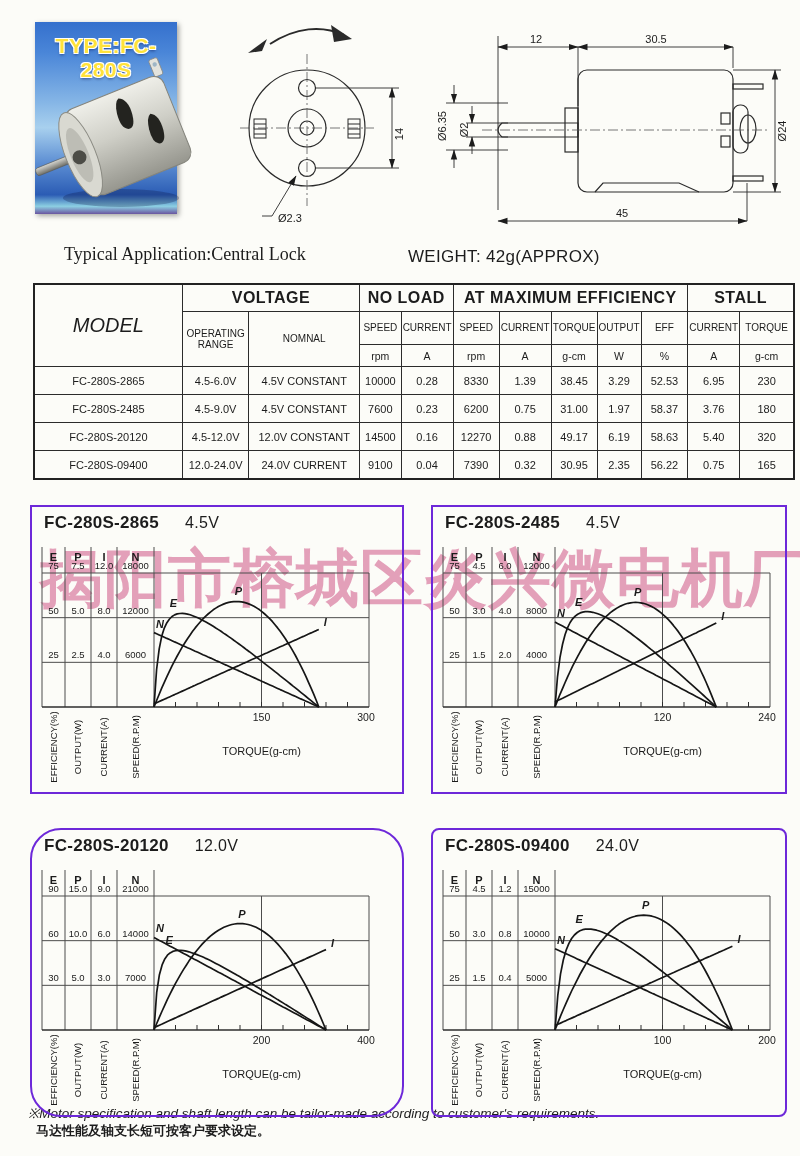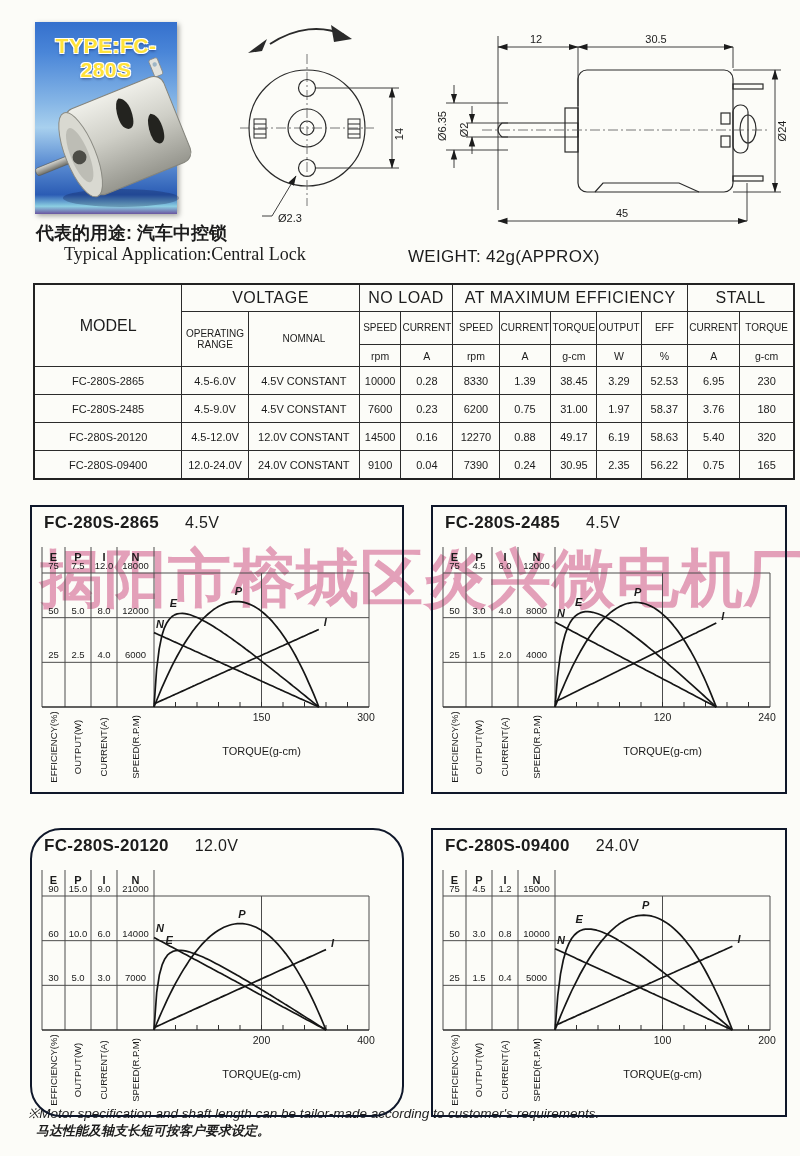--- a/index.html
+++ b/index.html
@@ -21,37 +21,37 @@
   .weight{position:absolute;left:408px;top:247px;font-size:17px;letter-spacing:.3px;}
 
   .draw-svg{position:absolute;}
   .dimtxt{font-size:11px;fill:#1c1c1c;}
 
   
   .spec{position:absolute;left:33px;top:283px;width:762px;border-collapse:collapse;
         border:2px solid #222;}
   .spec th,.spec td{border:1px solid #2b2b2b;text-align:center;vertical-align:middle;
         font-weight:normal;padding:0 1px;}
-  .spec .big{font-size:16px;letter-spacing:.5px;height:26px;}
-  .spec .model-h{font-size:16px;}
+  .spec .big{font-size:16px;letter-spacing:.5px;height:26px;font-weight:bold;}
+  .spec .model-h{font-size:20px;font-style:italic;}
   .spec .mid{font-size:10px;height:32px;line-height:1.15;}
   .spec .unit{font-size:10.5px;height:21px;}
   .spec td{font-size:11px;height:27px;}
 
   
-  .chart-card{position:absolute;height:285px;border:2px solid #0f172a;background:transparent;z-index:2;}
+  .chart-card{position:absolute;height:285px;border:2px solid #6d28d9;background:transparent;z-index:2;}
   .chart-title{position:absolute;left:12px;top:6px;font-size:17px;font-weight:bold;letter-spacing:.3px;}
   .chart-title .cv{margin-left:26px;font-weight:normal;font-size:16px;}
   .chart-svg{position:absolute;left:0;top:34px;}
 
   .watermark{position:absolute;left:40px;top:536px;width:760px;font-size:63px;font-weight:bold;
      color:#be185d;opacity:.4;white-space:nowrap;letter-spacing:1px;z-index:1;pointer-events:none;}
 
   .foot1{position:absolute;left:28px;top:1104px;font-size:13.5px;font-style:italic;}
-  .foot2{position:absolute;left:36px;top:1122px;font-size:13px;font-weight:bold;font-style:italic;}
+  .foot2{position:absolute;left:36px;top:1122px;font-size:13px;font-weight:bold;}
 </style>
 </head>
 <body>
 
 <div class="page">
 
   <div class="photo-card">
     <svg class="motor-svg" width="166" height="162" viewBox="0 0 166 162">
       <defs>
         <linearGradient id="mbody" x1="0" y1="0" x2="0" y2="1">
@@ -73,21 +73,20 @@
         <ellipse cx="-50" cy="0" rx="15" ry="45" fill="#d9d9d1" stroke="#8a8a82" stroke-width="1"></ellipse>
         <ellipse cx="-51" cy="0" rx="9" ry="29" fill="#bdbdb5"></ellipse>
         <circle cx="-52" cy="2" r="7" fill="#4c4c46"></circle>
         <path d="M6,-38 q9,4 7,20 q-2,14 -9,12 q-7,-3 -5,-18 q2,-12 7,-14 Z" fill="#23231f"></path>
         <path d="M30,-12 q8,4 6,20 q-2,13 -9,11 q-6,-3 -4,-17 q2,-12 7,-14 Z" fill="#23231f"></path>
       </g>
     </svg>
     <div class="type-label">TYPE:FC-280S</div>
   </div>
 
-  <div class="cap-cn">代表的用途:  汽车中控锁</div>
   <div class="cap-en">Typical Application:Central Lock</div>
   <div class="weight">WEIGHT: 42g(APPROX)</div>
 
   <svg class="draw-svg" style="left:222px;top:12px;" width="200" height="228" viewBox="0 0 200 228">
     <defs>
       <marker id="ar" markerWidth="11" markerHeight="8" refX="9.5" refY="4" orient="auto" markerUnits="userSpaceOnUse">
         <path d="M0,0.8 L10,4 L0,7.2 Z" fill="#1c1c1c"></path>
       </marker>
       <marker id="arS" markerWidth="11" markerHeight="8" refX="9.5" refY="4" orient="auto-start-reverse" markerUnits="userSpaceOnUse">
         <path d="M0,0.8 L10,4 L0,7.2 Z" fill="#1c1c1c"></path>
@@ -259,25 +258,25 @@
           <td>0.88</td>
           <td>49.17</td>
           <td>6.19</td>
           <td>58.63</td>
           <td>5.40</td>
           <td>320</td>
         </tr>
         <tr>
           <td>FC-280S-09400</td>
           <td>12.0-24.0V</td>
-          <td>24.0V CONSTANT</td>
+          <td>24.0V CURRENT</td>
           <td>9100</td>
           <td>0.04</td>
           <td>7390</td>
-          <td>0.24</td>
+          <td>0.32</td>
           <td>30.95</td>
           <td>2.35</td>
           <td>56.22</td>
           <td>0.75</td>
           <td>165</td>
         </tr>
       </tbody>
   </table>
 
   <div class="watermark">揭阳市榕城区炎兴微电机厂</div>
@@ -445,21 +444,21 @@
         <polyline points="122.0,73.5 124.7,74.9 127.4,76.4 130.1,77.8 132.8,79.3 135.4,80.7 138.1,82.2 140.8,83.6 143.5,85.0 146.2,86.5 148.9,87.9 151.6,89.4 154.3,90.8 156.9,92.3 159.6,93.7 162.3,95.2 165.0,96.6 167.7,98.1 170.4,99.5 173.1,100.9 175.8,102.4 178.4,103.8 181.1,105.3 183.8,106.7 186.5,108.2 189.2,109.6 191.9,111.1 194.6,112.5 197.3,114.0 199.9,115.4 202.6,116.8 205.3,118.3 208.0,119.7 210.7,121.2 213.4,122.6 216.1,124.1 218.8,125.5 221.4,127.0 224.1,128.4 226.8,129.9 229.5,131.3 232.2,132.7 234.9,134.2 237.6,135.6 240.3,137.1 242.9,138.5 245.6,140.0 248.3,141.4 251.0,142.9 253.7,144.3 256.4,145.8 259.1,147.2 261.8,148.7 264.4,150.1 267.1,151.5 269.8,153.0 272.5,154.4 275.2,155.9 277.9,157.3 280.6,158.8 283.3,160.2 285.9,161.7 288.6,163.1 291.3,164.6 294.0,166.0" fill="none" stroke="#161616" stroke-width="1.7" stroke-linejoin="round"></polyline>
         <text x="124" y="68.47619047619048" text-anchor="start" font-size="11" fill="#1b1b1b" font-family="&quot;Liberation Serif&quot;,serif" font-weight="bold" font-style="italic">N</text>
         <polyline points="122.0,166.0 124.7,128.4 127.4,110.7 130.1,100.9 132.8,94.9 135.4,91.2 138.1,88.9 140.8,87.4 143.5,86.7 146.2,86.3 148.9,86.4 151.6,86.7 154.3,87.2 156.9,87.8 159.6,88.7 162.3,89.6 165.0,90.6 167.7,91.7 170.4,92.8 173.1,94.1 175.8,95.3 178.4,96.6 181.1,98.0 183.8,99.4 186.5,100.8 189.2,102.2 191.9,103.7 194.6,105.2 197.3,106.7 199.9,108.2 202.6,109.7 205.3,111.3 208.0,112.8 210.7,114.4 213.4,116.0 216.1,117.6 218.8,119.2 221.4,120.8 224.1,122.4 226.8,124.0 229.5,125.7 232.2,127.3 234.9,128.9 237.6,130.6 240.3,132.2 242.9,133.9 245.6,135.6 248.3,137.2 251.0,138.9 253.7,140.6 256.4,142.2 259.1,143.9 261.8,145.6 264.4,147.3 267.1,149.0 269.8,150.7 272.5,152.4 275.2,154.1 277.9,155.8 280.6,157.5 283.3,159.2 285.9,160.9 288.6,162.6 291.3,164.3 294.0,166.0" fill="none" stroke="#161616" stroke-width="1.7" stroke-linejoin="round"></polyline>
         <text x="137.1875" y="80.33608426825846" text-anchor="middle" font-size="11" fill="#1b1b1b" font-family="&quot;Liberation Serif&quot;,serif" font-weight="bold" font-style="italic">E</text>
         <polyline points="122.0,166.0 124.7,159.5 127.4,153.1 130.1,147.0 132.8,141.1 135.4,135.3 138.1,129.8 140.8,124.5 143.5,119.4 146.2,114.6 148.9,109.9 151.6,105.4 154.3,101.2 156.9,97.1 159.6,93.3 162.3,89.6 165.0,86.2 167.7,83.0 170.4,79.9 173.1,77.1 175.8,74.5 178.4,72.2 181.1,70.0 183.8,68.0 186.5,66.2 189.2,64.7 191.9,63.3 194.6,62.2 197.3,61.2 199.9,60.5 202.6,60.0 205.3,59.7 208.0,59.6 210.7,59.7 213.4,60.0 216.1,60.5 218.8,61.2 221.4,62.2 224.1,63.3 226.8,64.7 229.5,66.2 232.2,68.0 234.9,70.0 237.6,72.2 240.3,74.5 242.9,77.1 245.6,79.9 248.3,83.0 251.0,86.2 253.7,89.6 256.4,93.3 259.1,97.1 261.8,101.2 264.4,105.4 267.1,109.9 269.8,114.6 272.5,119.4 275.2,124.5 277.9,129.8 280.6,135.3 283.3,141.1 285.9,147.0 288.6,153.1 291.3,159.5 294.0,166.0" fill="none" stroke="#161616" stroke-width="1.7" stroke-linejoin="round"></polyline>
         <text x="210" y="53.580596061045185" text-anchor="middle" font-size="11" fill="#1b1b1b" font-family="&quot;Liberation Serif&quot;,serif" font-weight="bold" font-style="italic">P</text>
         <polyline points="122.0,163.6 124.7,162.4 127.4,161.2 130.1,160.0 132.8,158.7 135.4,157.5 138.1,156.3 140.8,155.1 143.5,153.9 146.2,152.6 148.9,151.4 151.6,150.2 154.3,149.0 156.9,147.8 159.6,146.6 162.3,145.3 165.0,144.1 167.7,142.9 170.4,141.7 173.1,140.5 175.8,139.2 178.4,138.0 181.1,136.8 183.8,135.6 186.5,134.4 189.2,133.1 191.9,131.9 194.6,130.7 197.3,129.5 199.9,128.3 202.6,127.0 205.3,125.8 208.0,124.6 210.7,123.4 213.4,122.2 216.1,121.0 218.8,119.7 221.4,118.5 224.1,117.3 226.8,116.1 229.5,114.9 232.2,113.6 234.9,112.4 237.6,111.2 240.3,110.0 242.9,108.8 245.6,107.5 248.3,106.3 251.0,105.1 253.7,103.9 256.4,102.7 259.1,101.4 261.8,100.2 264.4,99.0 267.1,97.8 269.8,96.6 272.5,95.4 275.2,94.1 277.9,92.9 280.6,91.7 283.3,90.5 285.9,89.3 288.6,88.0 291.3,86.8 294.0,85.6" fill="none" stroke="#161616" stroke-width="1.7" stroke-linejoin="round"></polyline>
         <text x="299" y="82.6" text-anchor="start" font-size="11" fill="#1b1b1b" font-family="&quot;Liberation Serif&quot;,serif" font-weight="bold" font-style="italic">I</text>
       </svg>
     </div>
-    <div class="chart-card" style="left:431px;top:828px;width:352px;">
+    <div class="chart-card" style="left:431px;top:828px;width:352px;border-radius:8px;">
       <div class="chart-title"><span>FC-280S-09400</span><span class="cv">24.0V</span></div>
       <svg class="chart-svg" width="348" height="246" viewBox="0 0 348 246">
         <line x1="10" y1="6" x2="10" y2="166" stroke="#4c4c4c" stroke-width="1"></line>
         <line x1="33" y1="6" x2="33" y2="166" stroke="#4c4c4c" stroke-width="1"></line>
         <line x1="59" y1="6" x2="59" y2="166" stroke="#4c4c4c" stroke-width="1"></line>
         <line x1="85" y1="6" x2="85" y2="166" stroke="#4c4c4c" stroke-width="1"></line>
         <line x1="122" y1="6" x2="122" y2="166" stroke="#4c4c4c" stroke-width="1"></line>
         <line x1="337" y1="32" x2="337" y2="166" stroke="#4c4c4c" stroke-width="1"></line>
         <line x1="229.5" y1="32" x2="229.5" y2="166" stroke="#4c4c4c" stroke-width="1"></line>
         <line x1="10" y1="32" x2="337" y2="32" stroke="#4c4c4c" stroke-width="1"></line>

